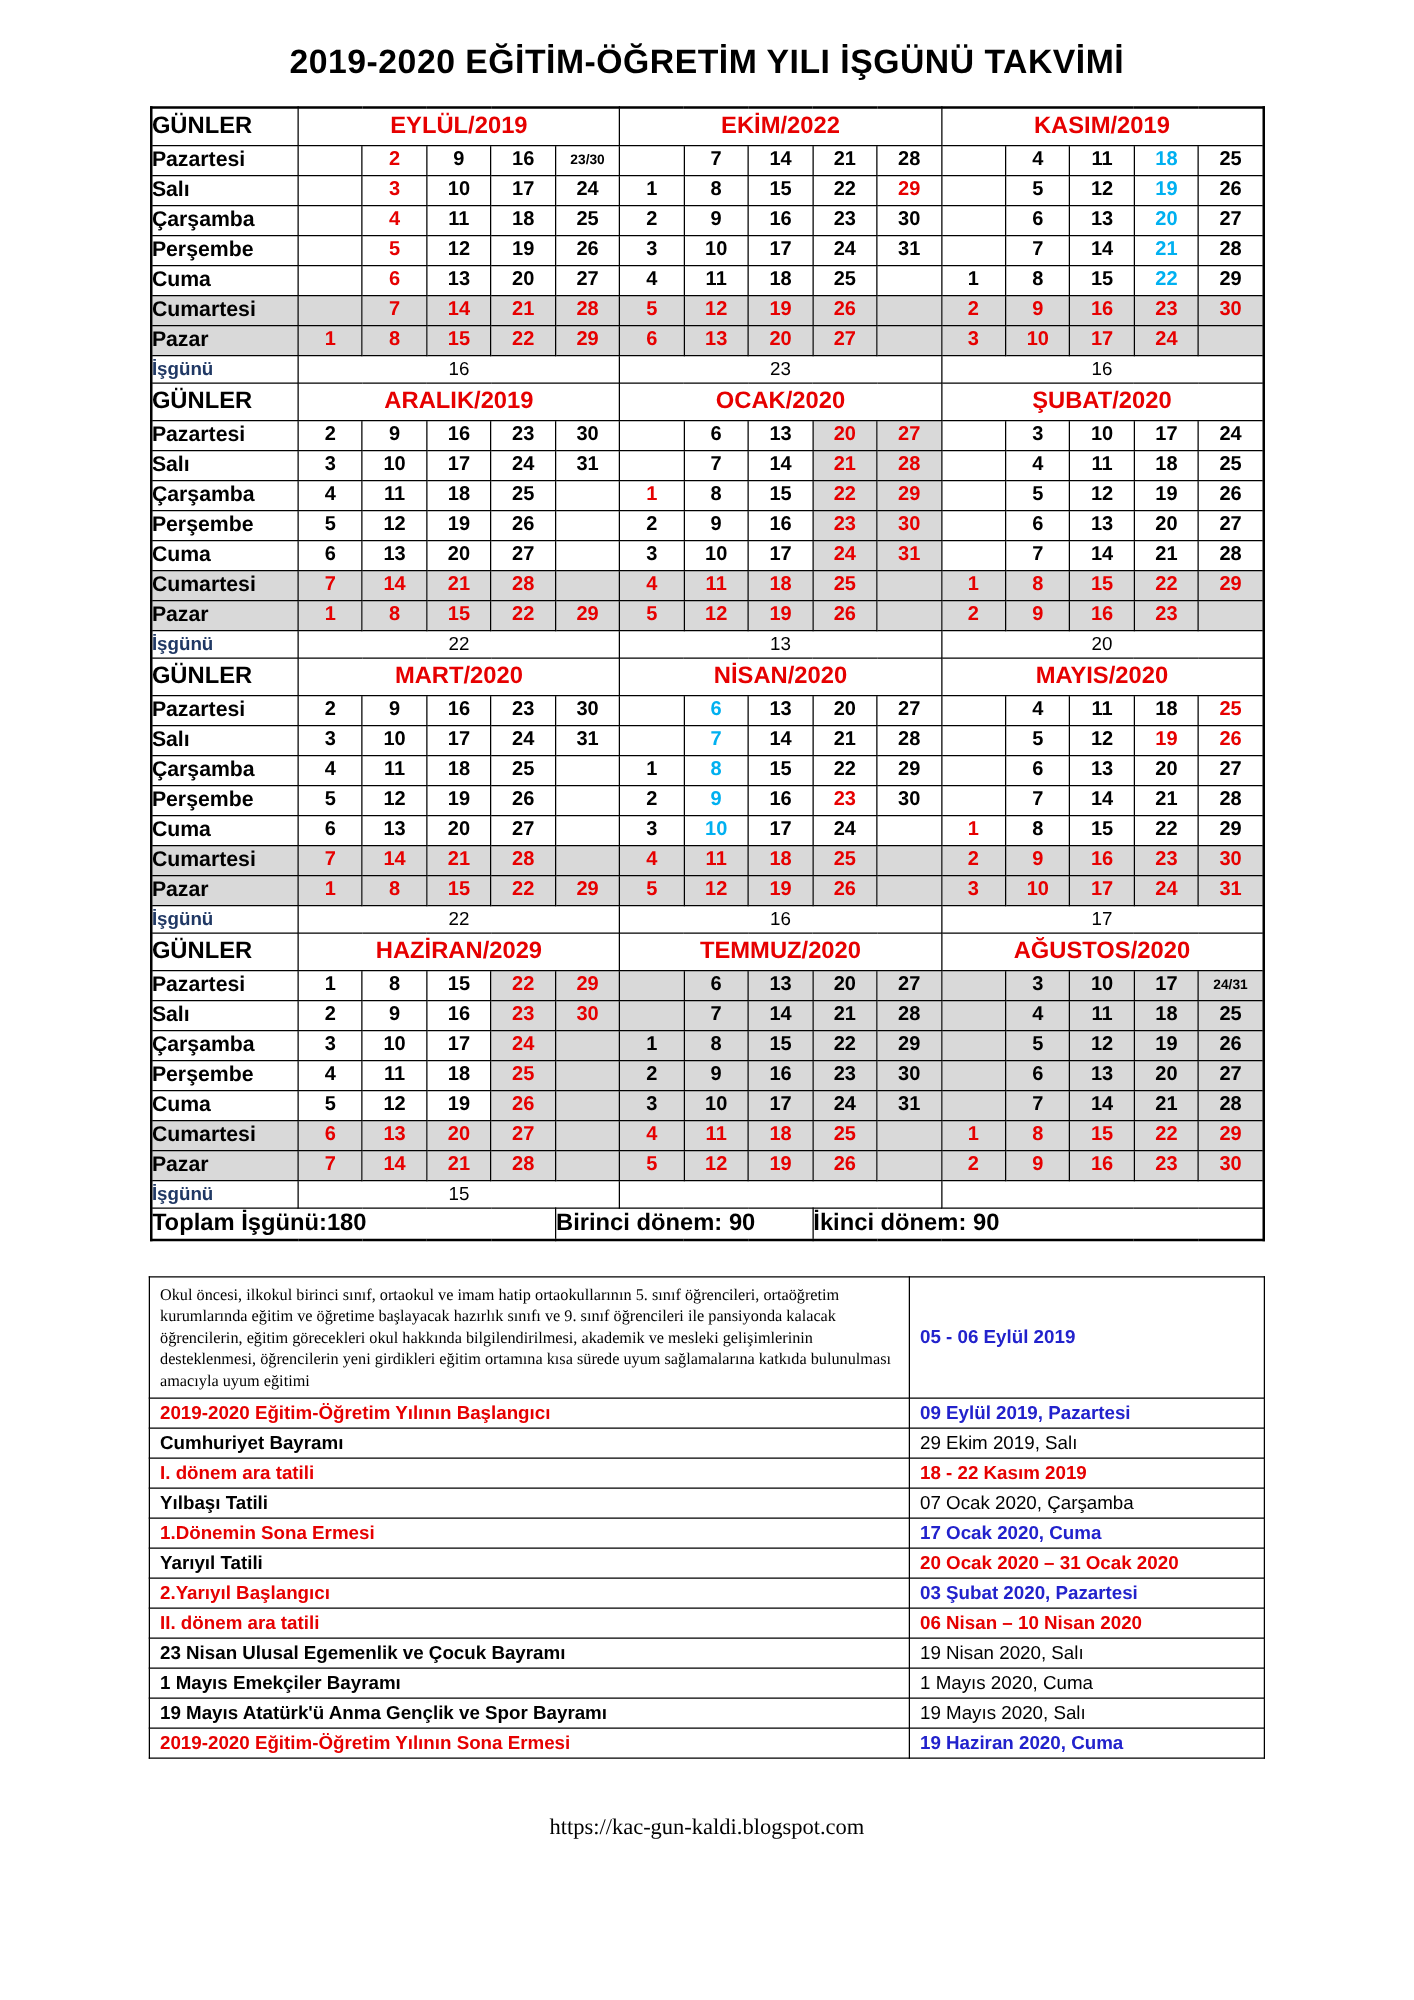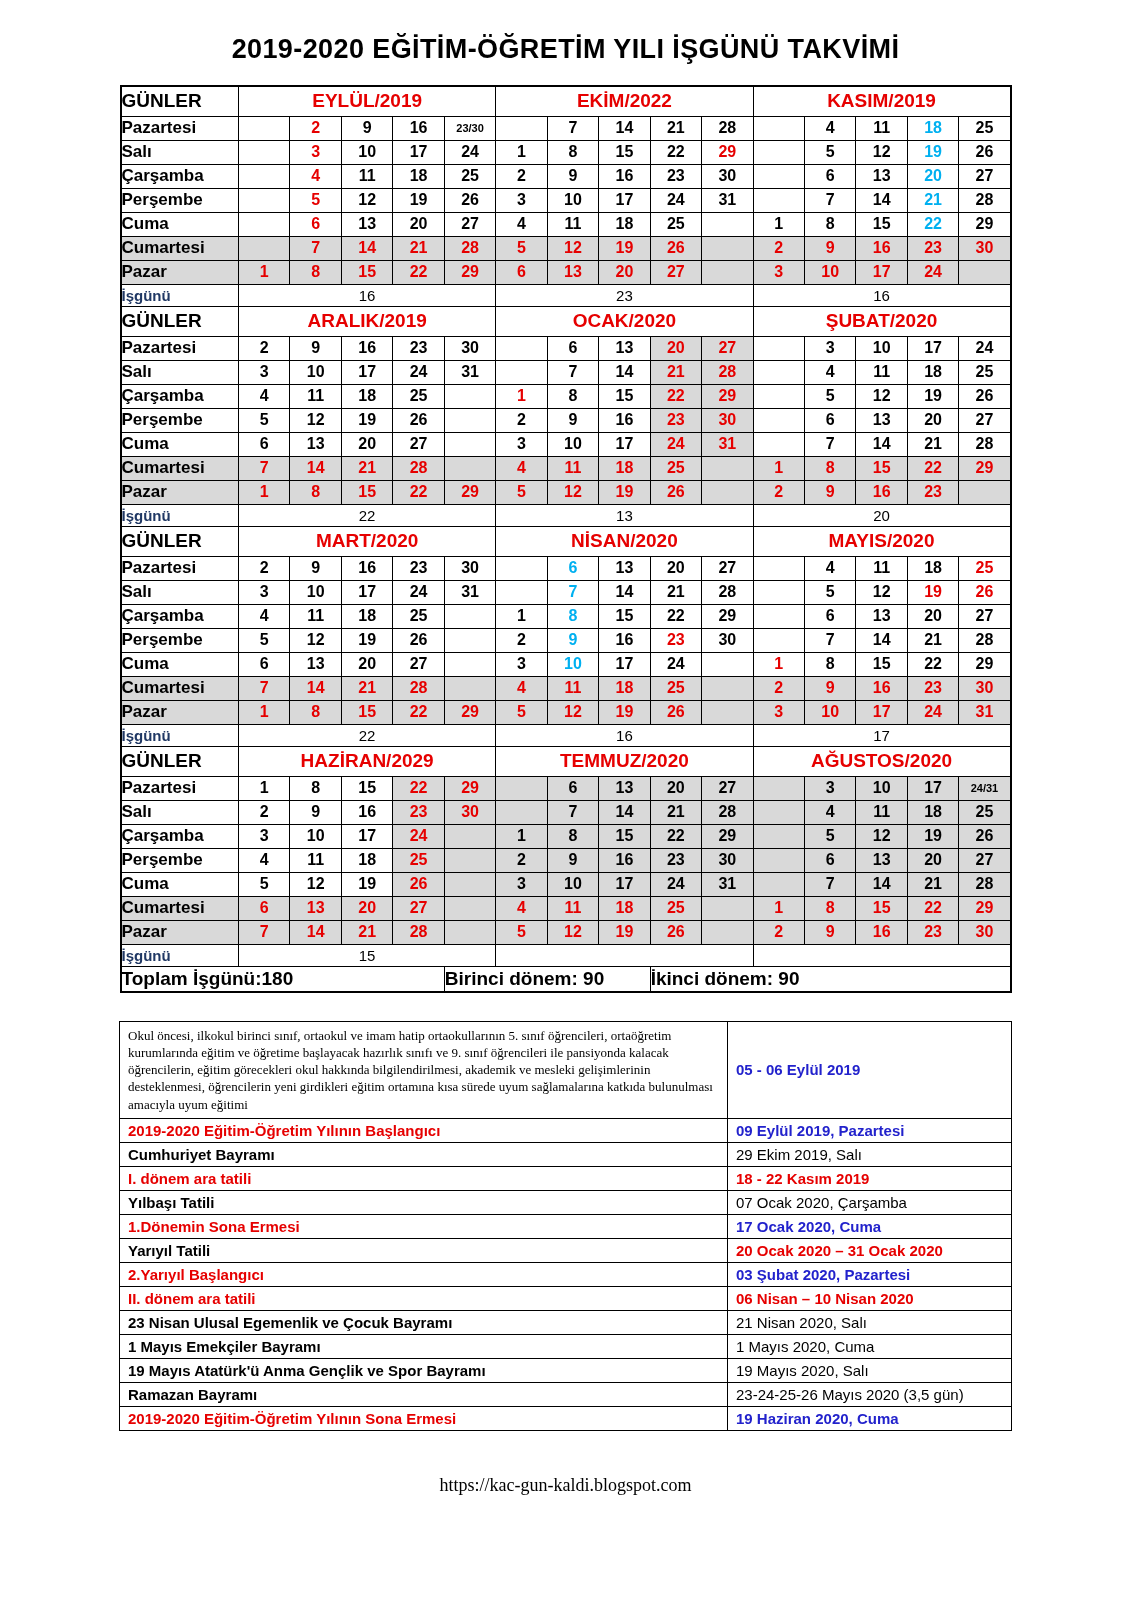--- a/index.html
+++ b/index.html
@@ -685,33 +685,29 @@
         <tr class="evrow">
           <td class="ev-label redl">2.Yarıyıl Başlangıcı</td>
           <td class="ev-value v-blue">03 Şubat 2020, Pazartesi</td>
         </tr>
         <tr class="evrow">
           <td class="ev-label redl">II. dönem ara tatili</td>
           <td class="ev-value v-red">06 Nisan – 10 Nisan 2020</td>
         </tr>
         <tr class="evrow">
           <td class="ev-label">23 Nisan Ulusal Egemenlik ve Çocuk Bayramı</td>
-          <td class="ev-value v-plain">21 Nisan 2020, Salı</td>
+          <td class="ev-value v-plain">19 Nisan 2020, Salı</td>
         </tr>
         <tr class="evrow">
           <td class="ev-label">1 Mayıs Emekçiler Bayramı</td>
           <td class="ev-value v-plain">1 Mayıs 2020, Cuma</td>
         </tr>
         <tr class="evrow">
           <td class="ev-label">19 Mayıs Atatürk'ü Anma Gençlik ve Spor Bayramı</td>
           <td class="ev-value v-plain">19 Mayıs 2020, Salı</td>
-        </tr>
-        <tr class="evrow">
-          <td class="ev-label">Ramazan Bayramı</td>
-          <td class="ev-value v-plain">23-24-25-26 Mayıs 2020 (3,5 gün)</td>
         </tr>
         <tr class="evrow">
           <td class="ev-label redl">2019-2020 Eğitim-Öğretim Yılının Sona Ermesi</td>
           <td class="ev-value v-blue">19 Haziran 2020, Cuma</td>
         </tr>
       </tbody>
   </table>
 
   <div class="footer">https://kac-gun-kaldi.blogspot.com</div>
 

